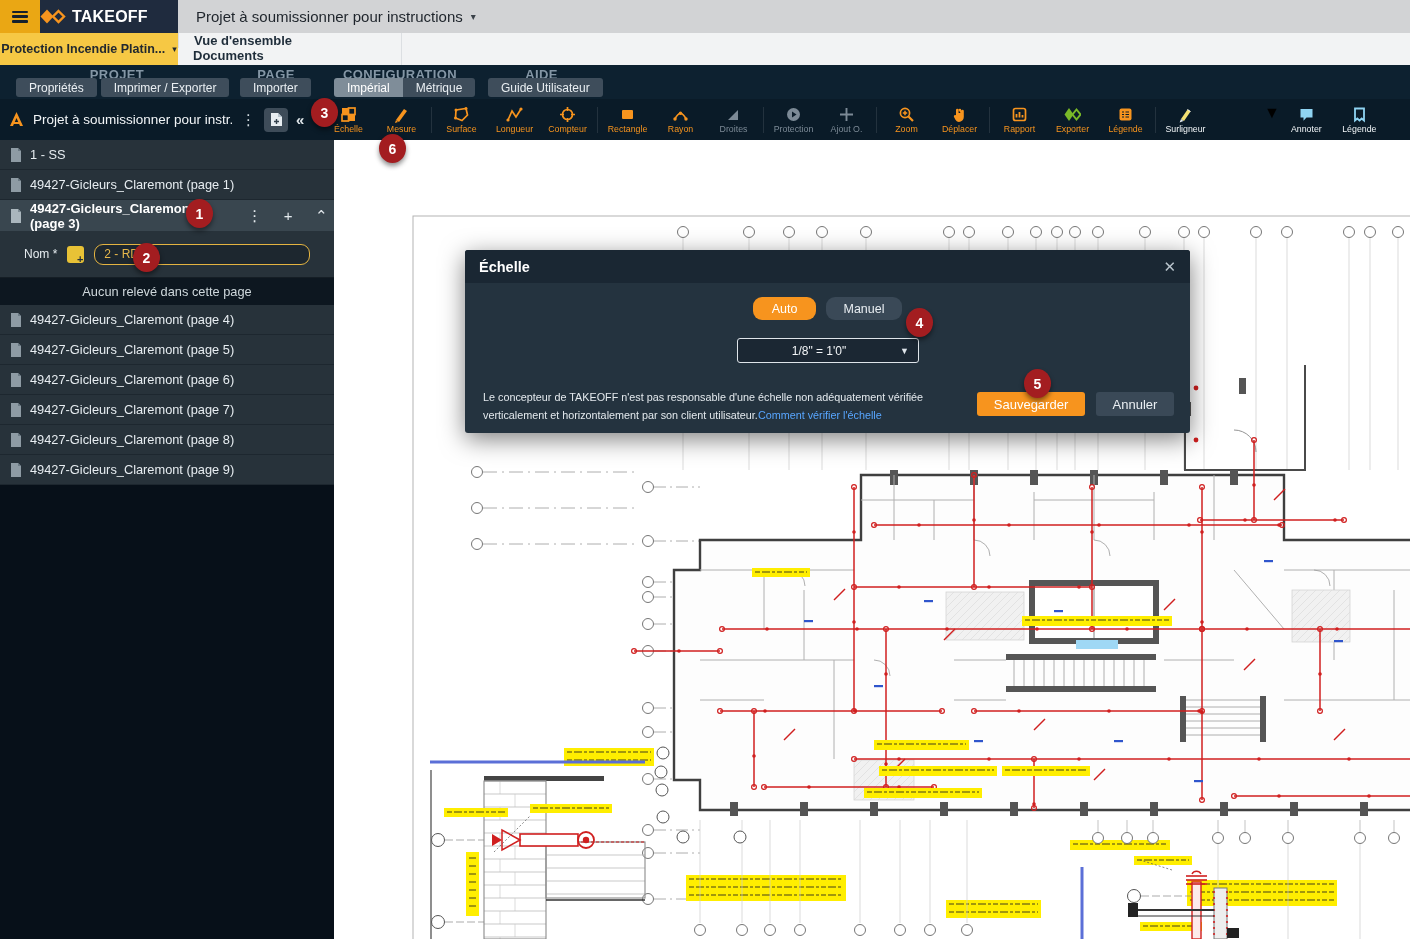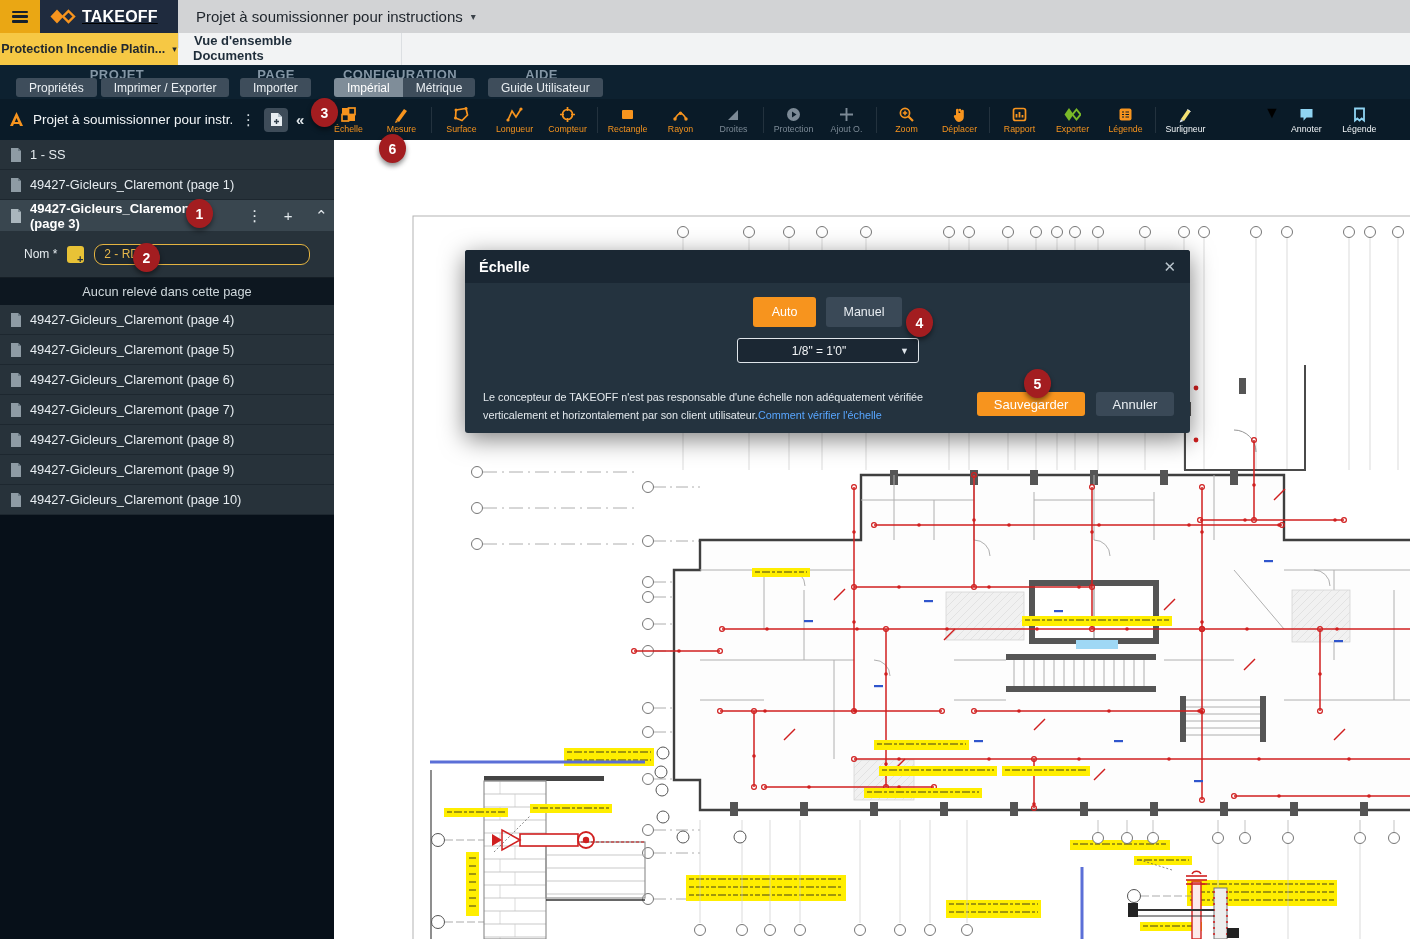--- a/index.html
+++ b/index.html
@@ -8,21 +8,21 @@
        -webkit-font-smoothing:antialiased;}
   #app{position:absolute;inset:0;}
 
   
   #topbar{position:absolute;left:0;top:0;width:1410px;height:33px;background:#d2d3d5;}
   #hamburger{position:absolute;left:0;top:0;width:40px;height:33px;background:#eaa714;
              display:flex;align-items:center;justify-content:center;cursor:pointer;}
   #hamburger .bars{width:16px;height:12px;display:flex;flex-direction:column;justify-content:space-between;}
   #hamburger .bars span{display:block;height:2.6px;background:#14212e;border-radius:1px;}
   #logo{position:absolute;left:40px;top:0;width:138px;height:33px;background:#1f2b3e;
-        display:flex;align-items:center;gap:6px;padding-left:10px;box-sizing:border-box;text-decoration:underline;}
+        display:flex;align-items:center;gap:6px;box-sizing:border-box;}
   #logo .brand{color:#fff;font-weight:bold;font-size:16px;letter-spacing:.2px;}
   #page-title{position:absolute;left:196px;top:0;height:33px;display:flex;align-items:center;
         font-size:15px;color:#1e242b;gap:8px;cursor:pointer;justify-content:center;}
   #page-title .caret{font-size:10px;color:#3a4149;}
 
   
   #tabbar{position:absolute;left:0;top:33px;width:1410px;height:32px;background:#f2f3f4;
           border-bottom:1px solid #d8dbde;display:flex;}
   #workspace-tab{width:178px;background:#f6c844;display:flex;align-items:center;justify-content:center;
           gap:7px;font-size:12.5px;color:#22292f;font-weight:600;cursor:pointer;flex:0 0 auto;}
@@ -87,22 +87,22 @@
   #plan-svg{position:absolute;left:0;top:0;}
 
   
   #scale-modal{position:absolute;left:131px;top:110px;width:725px;height:183px;background:#24333f;
         border-radius:3px;box-shadow:0 6px 24px rgba(0,0,0,.5);color:#fff;}
   #modal-header{height:33px;background:#1a2733;border-radius:3px 3px 0 0;display:flex;align-items:center;
         padding:0 14px;justify-content:space-between;}
   #modal-title{font-size:14.5px;font-weight:bold;}
   #modal-close{color:#b9c4cc;font-size:15px;cursor:pointer;}
   #mode-row{position:absolute;left:0;top:47px;width:100%;display:flex;justify-content:center;gap:10px;}
-  .mbtn{height:30px;display:flex;align-items:center;justify-content:center;font-size:12.5px;
-        border-radius:3px;cursor:pointer;}
+  .mbtn{height:23px;display:flex;align-items:center;justify-content:center;font-size:12.5px;
+        border-radius:9px;cursor:pointer;}
   #auto-btn{background:#f7941e;width:63px;color:#fff;}
   #manual-btn{background:#3a4957;width:76px;color:#e9eef2;}
   #scale-select{position:absolute;left:272px;top:88px;width:180px;height:23px;background:#1b2733;
         border:1px solid #dfe5ea;border-radius:3px;display:flex;align-items:center;cursor:pointer;}
   #scale-select .val{flex:1;text-align:center;font-size:12px;color:#f2f5f7;}
   #scale-select .chev{width:18px;font-size:9px;color:#dfe5ea;}
   #disclaimer{position:absolute;left:18px;top:139px;width:478px;font-size:10.8px;line-height:1.65;color:#e3e9ed;}
   #disclaimer a{color:#58a6ff;text-decoration:none;cursor:pointer;}
   #save-btn{position:absolute;left:512px;top:142px;width:108px;height:24px;background:#f7941e;
         border-radius:3px;display:flex;align-items:center;justify-content:center;font-size:13px;cursor:pointer;}
@@ -457,27 +457,20 @@
             <path d="M8 0 l3 3 h-3 Z" fill="#6b7a84"></path>
           </svg>
           <span>49427-Gicleurs_Claremont (page 8)</span>
         </div>
         <div class="prow">
           <svg class="ficon" width="12" height="14" viewBox="0 0 12 14">
             <path d="M1 0 h7 l3 3 v11 h-10 Z" fill="#8e9ba4"></path>
             <path d="M8 0 l3 3 h-3 Z" fill="#6b7a84"></path>
           </svg>
           <span>49427-Gicleurs_Claremont (page 9)</span>
-        </div>
-        <div class="prow">
-          <svg class="ficon" width="12" height="14" viewBox="0 0 12 14">
-            <path d="M1 0 h7 l3 3 v11 h-10 Z" fill="#8e9ba4"></path>
-            <path d="M8 0 l3 3 h-3 Z" fill="#6b7a84"></path>
-          </svg>
-          <span>49427-Gicleurs_Claremont (page 10)</span>
         </div>
       </div>
   </div>
 
   <div id="canvas">
     <svg id="plan-svg" width="1076" height="799" viewBox="0 0 1076 799">
         <rect x="79" y="76" width="1310" height="1000" fill="#ffffff" stroke="#b3b3b3" stroke-width="1"></rect>
         <line x1="349" y1="98" x2="349" y2="330" stroke="#cccccc" stroke-width="0.7"></line>
         <circle cx="349" cy="92" r="5.5" fill="#fff" stroke="#666" stroke-width="0.9"></circle>
         <line x1="415" y1="98" x2="415" y2="330" stroke="#cccccc" stroke-width="0.7"></line>

